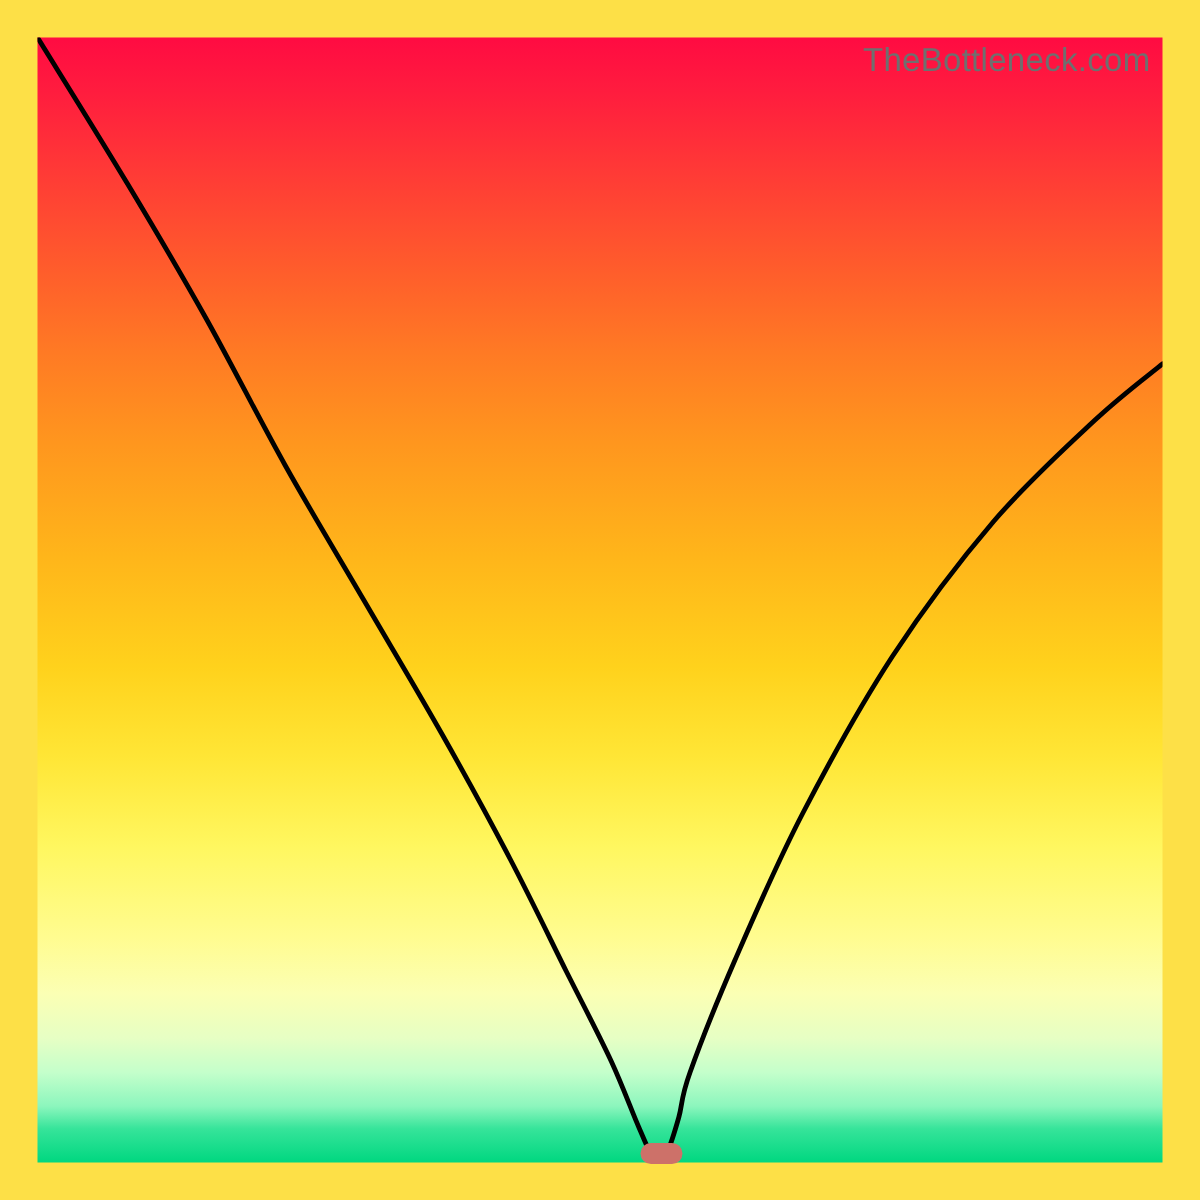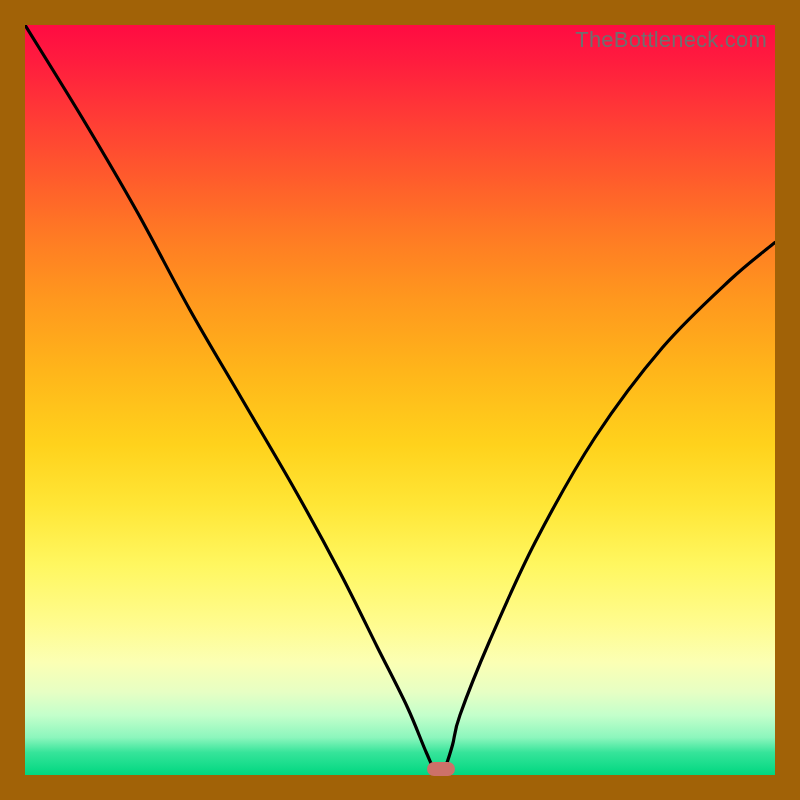--- a/index.html
+++ b/index.html
@@ -8,21 +8,21 @@
     width: 800px;
     height: 800px;
     background: #000;
     overflow: hidden;
     font-family: Arial, Helvetica, sans-serif;
   }
   .frame {
     position: relative;
     width: 800px;
     height: 800px;
-    background: #a16207;
+    background: #fde047;
   }
   .plot {
     position: absolute;
     left: 25px;
     top: 25px;
     width: 750px;
     height: 750px;
     background: linear-gradient(
       to bottom,
       #ff0b42 0%,

